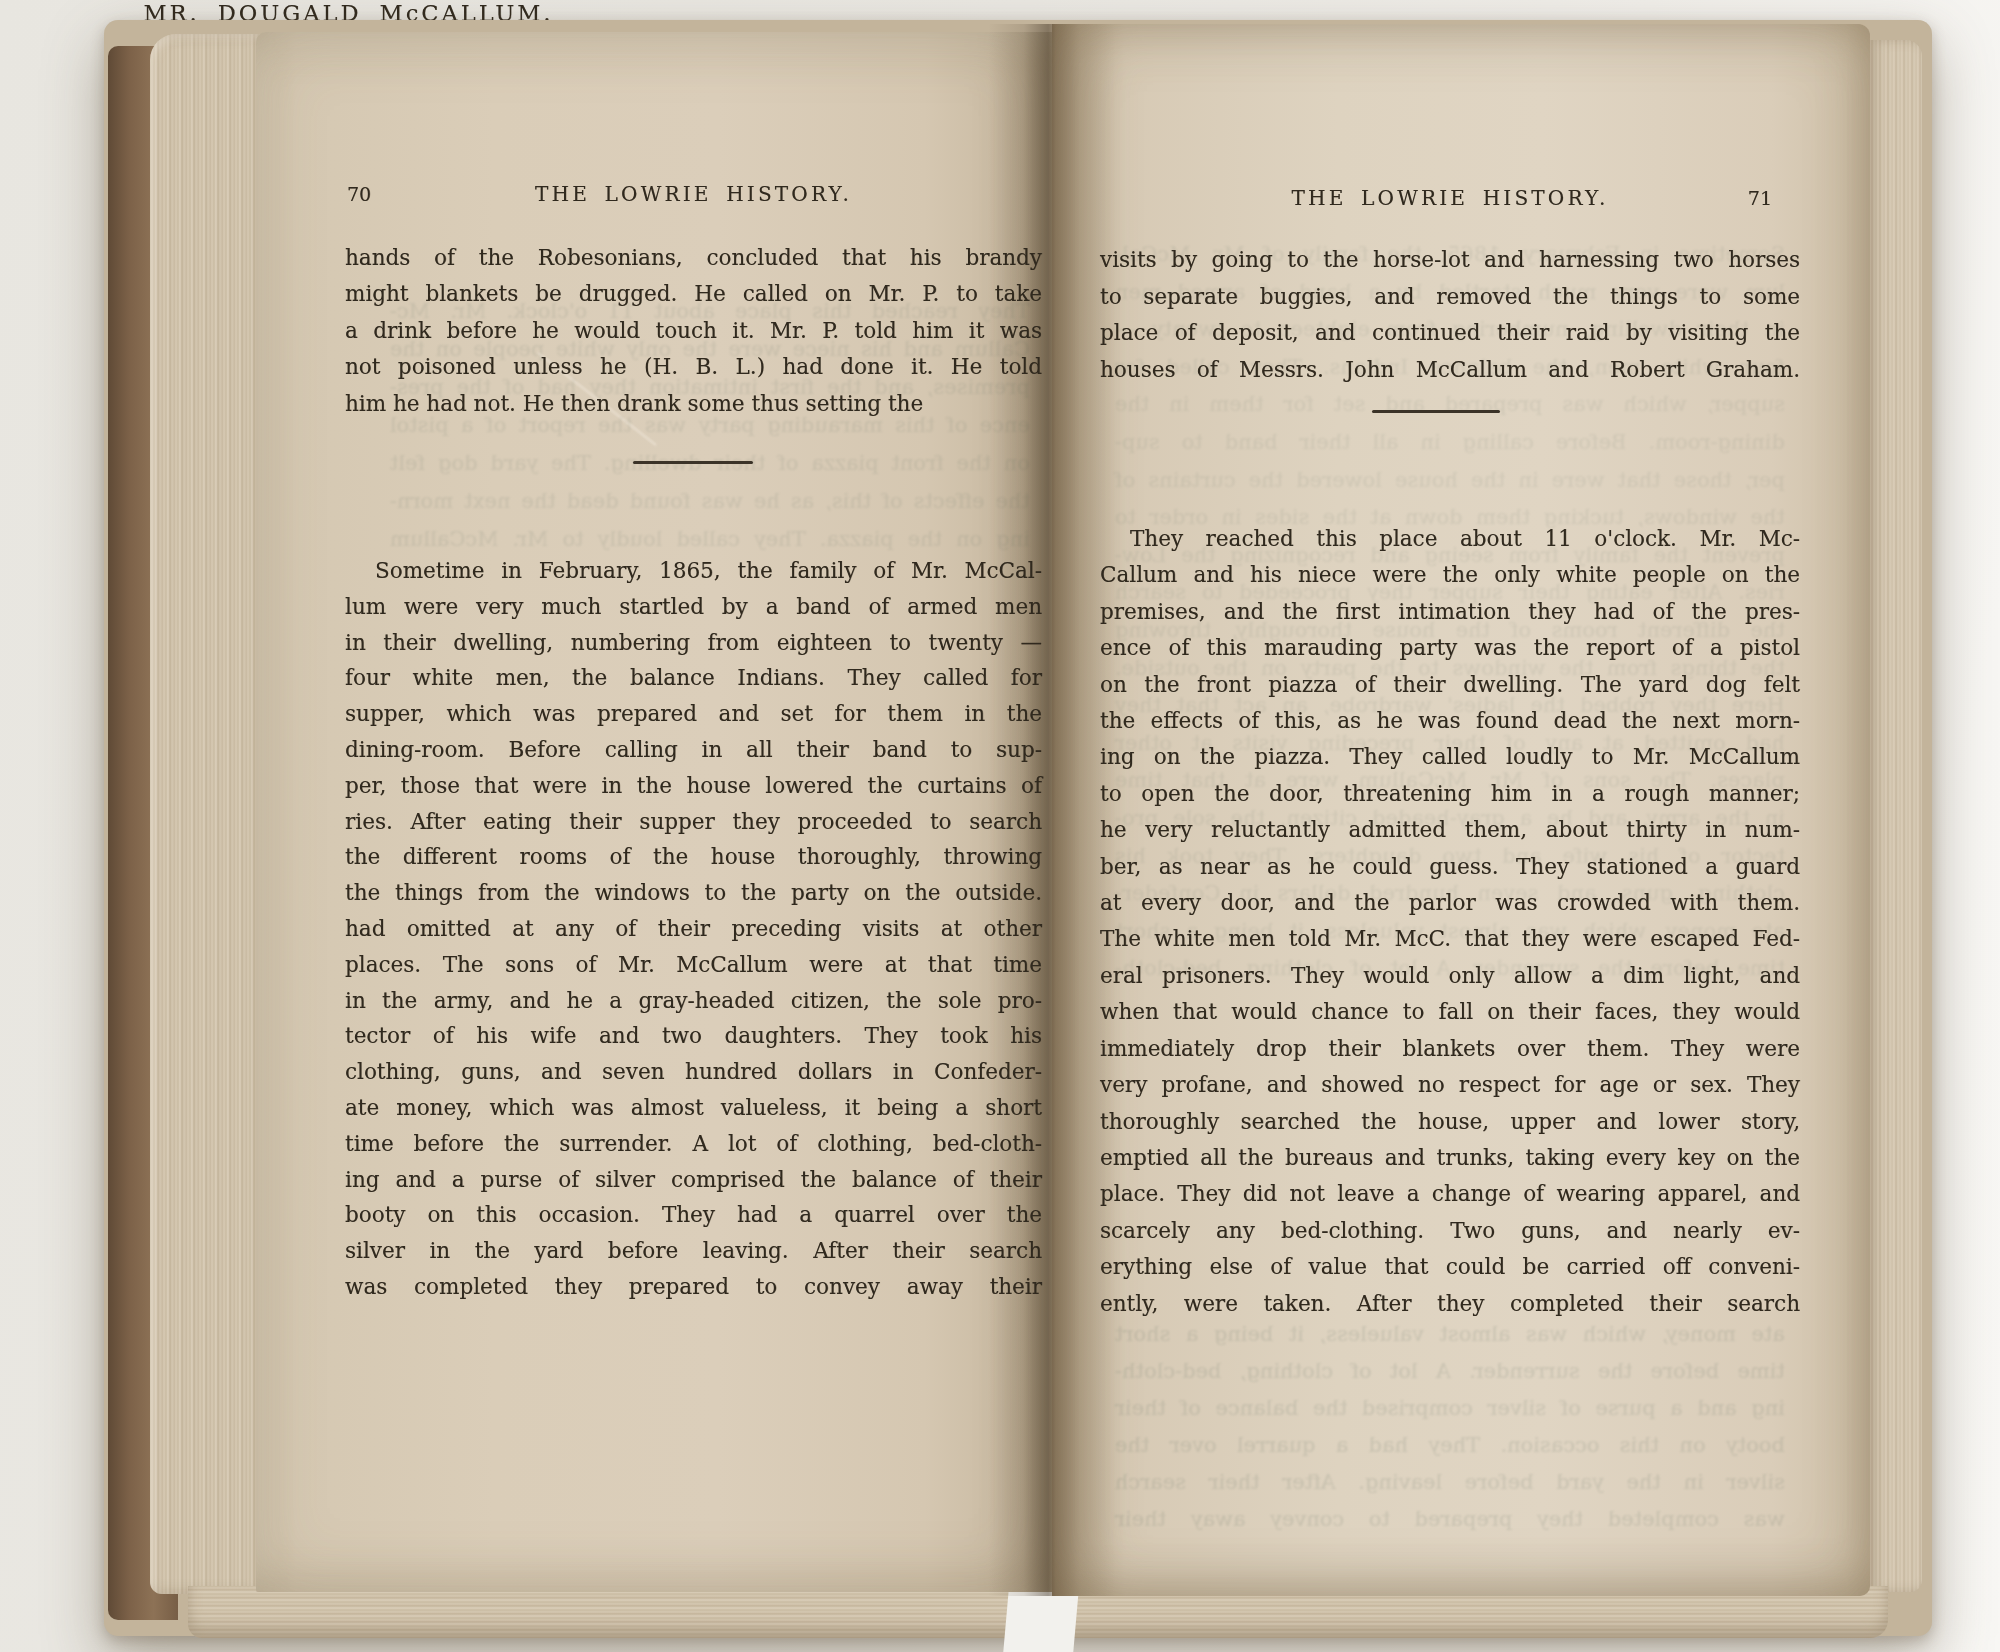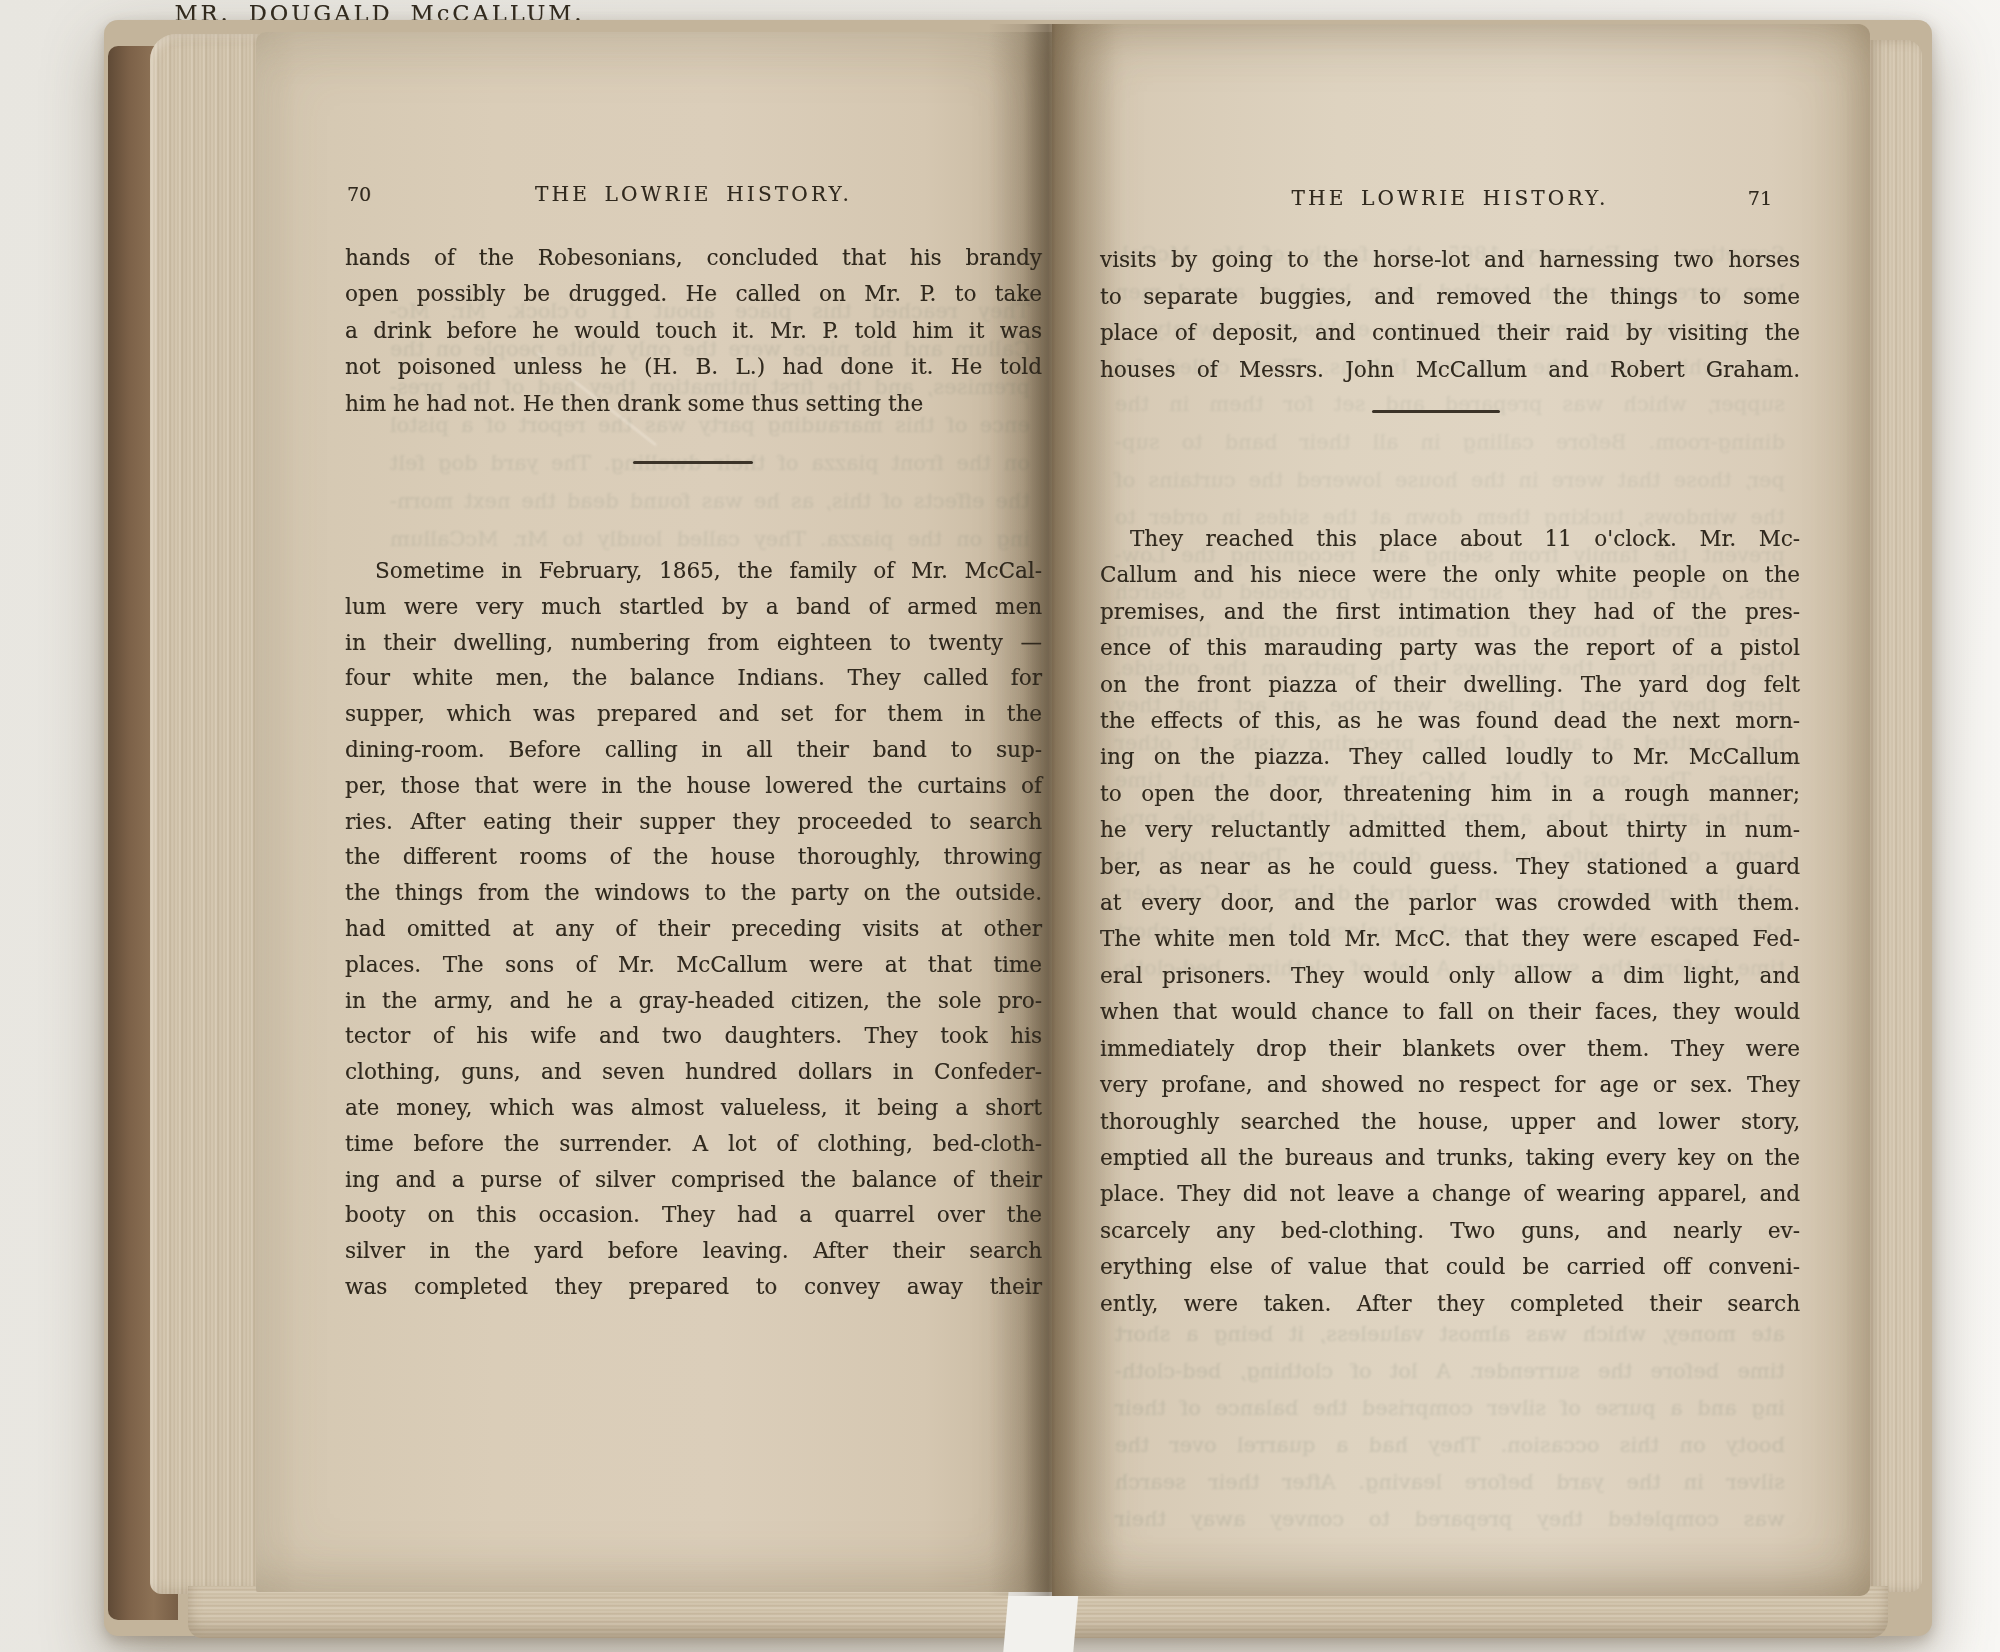--- a/index.html
+++ b/index.html
@@ -127,21 +127,21 @@
   .page-header .page-num {
     position: absolute; top: 1px;
     font-size: 19px;
     text-shadow: 0.3px 0.3px 0.5px rgba(48,40,28,.40);
   }
   .page-num.num-left { left: 2px; }
   .page-num.num-right { right: 28px; }
 
   .lp-p1 { left: 345px; top: 240px; width: 697px; font-size: 21.5px; line-height: 36.4px; }
   .lp-rule { left: 633px; top: 461px; width: 120px; height: 3px; background: #3b3328; border-radius: 2px; z-index: 6; }
-  .lp-heading { left: 345px; top: 490px; width: 697px; padding-left: 31px; }
+  .lp-heading { left: 345px; top: 490px; width: 697px; }
   .lp-p2 { left: 345px; top: 553px; width: 697px; font-size: 21.5px; line-height: 35.8px; }
 
   .rp-p1 { left: 1100px; top: 242px; width: 700px; font-size: 21.5px; line-height: 36.6px; }
   .rp-rule { left: 1372px; top: 410px; width: 128px; height: 3px; background: #3b3328; border-radius: 2px; z-index: 6; }
   .rp-heading { left: 1100px; top: 458px; width: 700px; }
   .rp-p2 { left: 1100px; top: 521px; width: 700px; font-size: 21.5px; line-height: 36.4px; }
 
   .section-heading {
     font-size: 22.5px;
     letter-spacing: 3px;
@@ -224,21 +224,21 @@
       <div class="tline">was completed they prepared to convey away their</div>
     </div>
 
   <div class="textblock page-header lp-header">
     <span class="page-num num-left">70</span>
     <div class="header-title">THE LOWRIE HISTORY.</div>
   </div>
 
   <div class="textblock para flush-last lp-p1">
       <div class="tline">hands of the Robesonians, concluded that his brandy</div>
-      <div class="tline">open possibly be drugged. He called on Mr. P. to take</div>
+      <div class="tline">might blankets be drugged. He called on Mr. P. to take</div>
       <div class="tline">a drink before he would touch it. Mr. P. told him it was</div>
       <div class="tline">not poisoned unless he (H. B. L.) had done it. He told</div>
       <div class="tline">him he had not. He then drank some thus setting the</div>
     </div>
 
   <div class="lp-rule"></div>
 
   <h2 class="textblock section-heading lp-heading">MR. DOUGALD McCALLUM.</h2>
 
   <div class="textblock para indent-first lp-p2">

